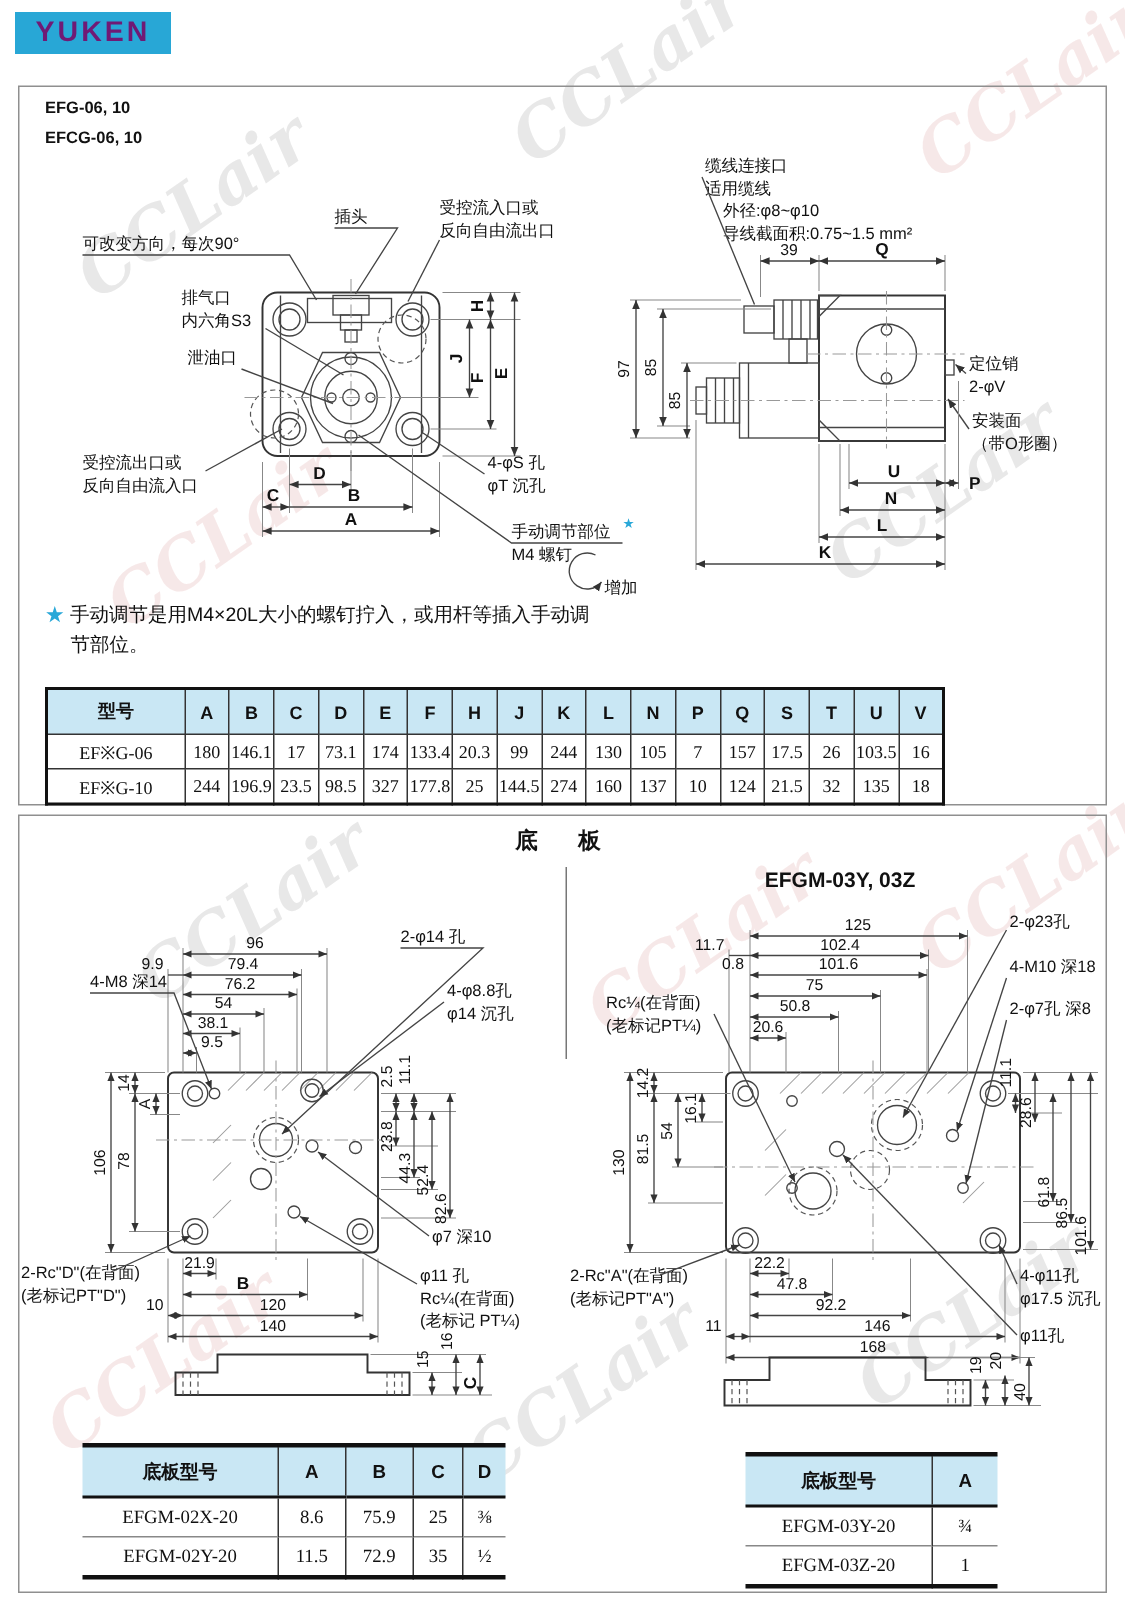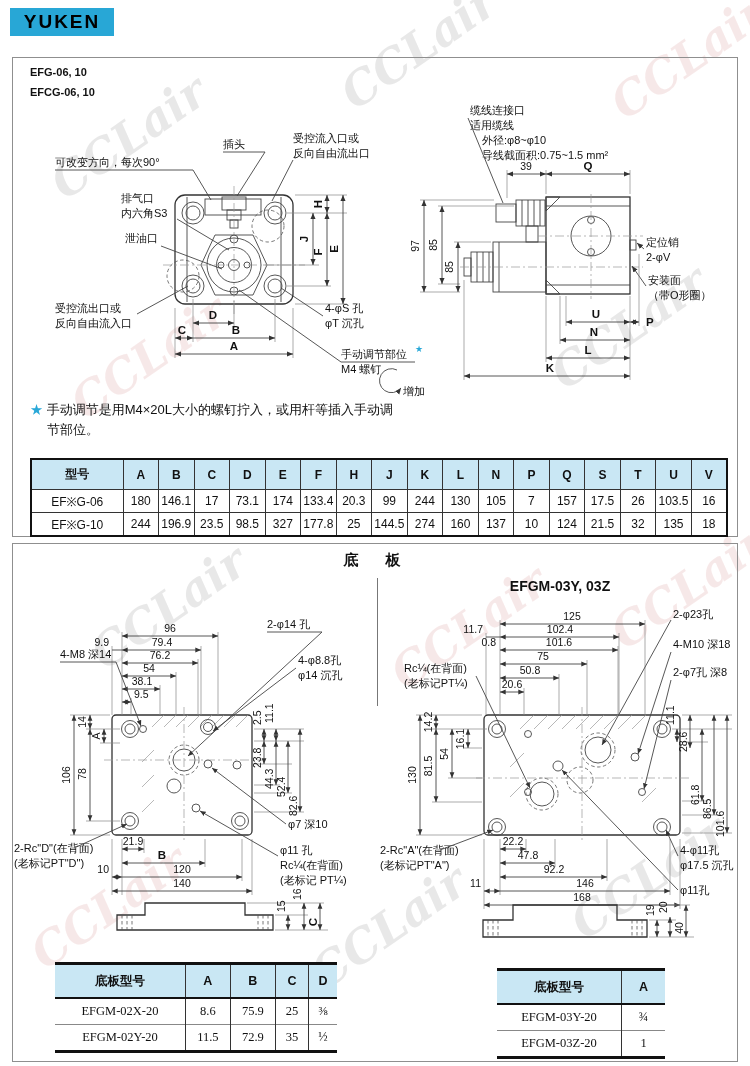--- a/index.html
+++ b/index.html
@@ -2,32 +2,32 @@
 <html><head>
 <meta charset="utf-8">
 <style>
   html,body{margin:0;padding:0;background:#e8e8e8;}
   .page{position:relative;width:750px;height:1066px;background:#ffffff;overflow:hidden;
         font-family:"Liberation Sans",sans-serif;color:#111;}
   .wm{position:absolute;z-index:0;font-family:"DejaVu Serif",serif;font-style:italic;font-weight:bold;
       font-size:46px;opacity:0.42;pointer-events:none;white-space:nowrap;}
   .wm.gray{color:#c9c9c9;} .wm.pink{color:#eccaca;}
   .layer{position:absolute;z-index:1;}
-  .logo{left:10px;top:8px;width:104px;height:28px;background:#28a7d6;color:#000000;
+  .logo{left:10px;top:8px;width:104px;height:28px;background:#28a7d6;color:#701a75;
         display:flex;align-items:center;justify-content:center;font-weight:bold;
         font-size:19px;letter-spacing:2px;}
   .panel{border:1px solid #8f8f8f;background:transparent;}
   .model-heads{left:30px;top:62px;font-size:11px;font-weight:bold;line-height:20px;}
   .note{left:30px;top:400px;width:520px;font-size:13px;line-height:20px;}
   .star{color:#29a8d8;}
-  .dim-table{left:30px;top:458px;width:698px;border-collapse:collapse;border:2px solid #111;
+  .dim-table{left:30px;top:458px;width:600px;border-collapse:collapse;border:2px solid #111;
              font-size:12px;table-layout:fixed;}
   .dim-table th,.dim-table td{border:1px solid #333;text-align:center;padding:0;}
   .dim-table th{background:#c9e7f4;height:29px;font-family:"Liberation Sans",sans-serif;}
-  .dim-table td{height:22px;font-family:Liberation Sans, sans-serif;}
+  .dim-table td{height:22px;font-family:Liberation Serif, serif;}
   .plate-title{left:12px;top:551px;width:726px;text-align:center;font-size:15px;font-weight:bold;letter-spacing:6px;}
   .sub-head{font-size:14px;font-weight:bold;text-align:center;width:300px;}
   .vdivider{left:377px;top:578px;width:1px;height:128px;background:#777;}
   .plate-table{border-collapse:collapse;border-top:3px solid #111;border-bottom:3px solid #111;
                font-size:12.5px;}
   .plate-table th{background:#c9e7f4;height:32px;border-bottom:2px solid #111;font-weight:bold;padding:0 6px;}
   .plate-table td{height:25px;text-align:center;font-family:"Liberation Serif",serif;padding:0 6px;}
   .plate-table th+th,.plate-table td+td{border-left:1px solid #333;}
   .plate-table tr+tr td{border-top:1px solid #888;}
   svg{position:absolute;overflow:visible;}

